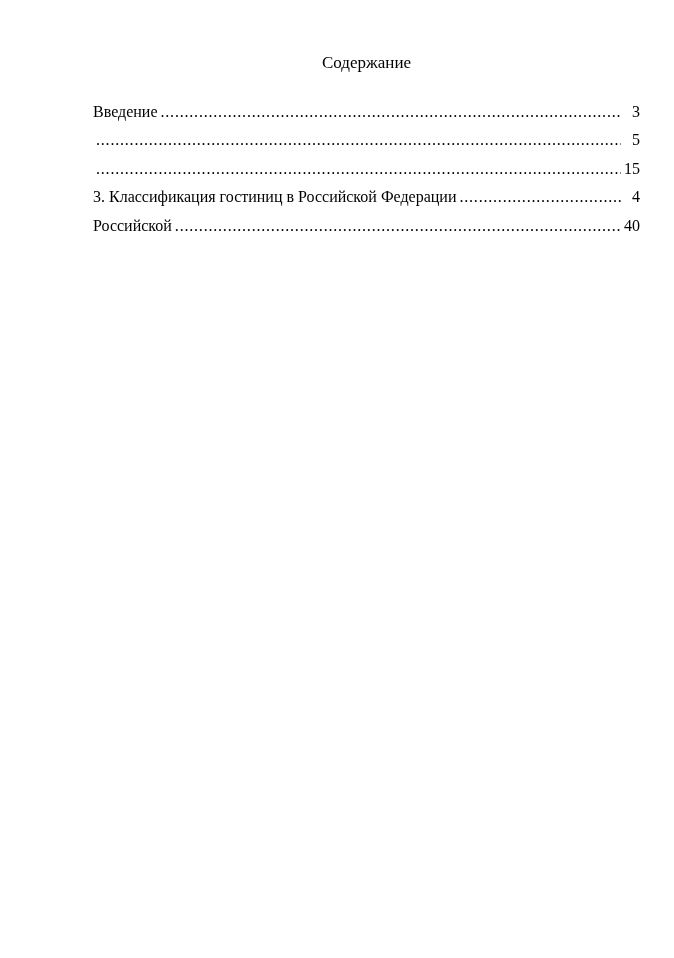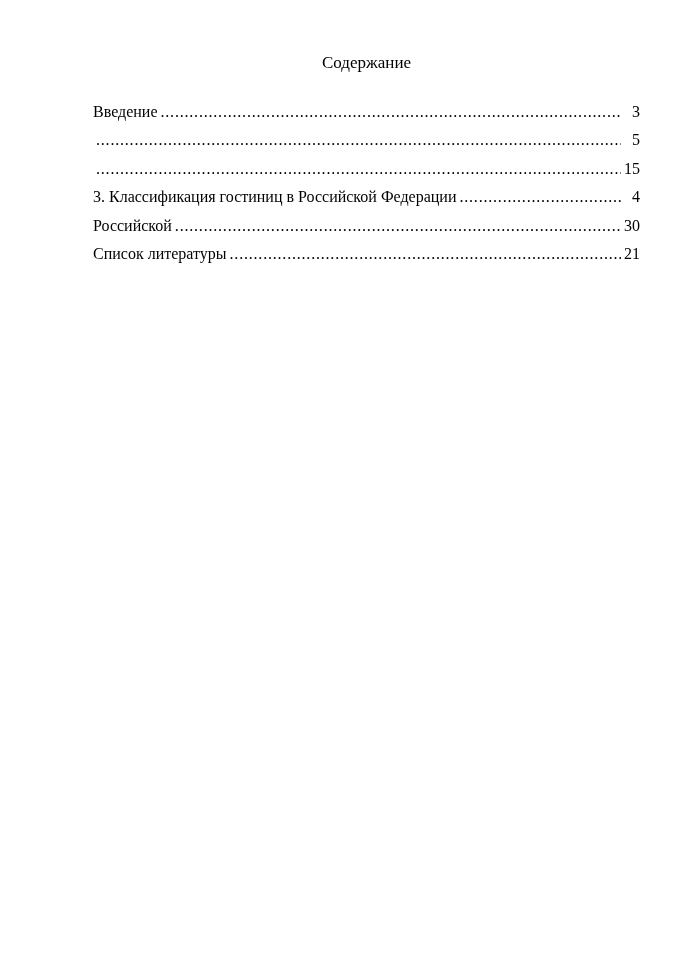--- a/index.html
+++ b/index.html
@@ -82,23 +82,18 @@
 
   <div class="toc-row">
     <span class="toc-label">3. Классификация гостиниц в Российской Федерации</span>
     <span class="toc-leader"></span>
     <span class="toc-page">4</span>
   </div>
 
   <div class="toc-row">
     <span class="toc-label">Российской</span>
     <span class="toc-leader"></span>
-    <span class="toc-page">30</span>
+    <span class="toc-page">40</span>
   </div>
 
-  <div class="toc-row">
-    <span class="toc-label">Список литературы</span>
-    <span class="toc-leader"></span>
-    <span class="toc-page">21</span>
-  </div>
 
 </div>
 </div>
 
 </body></html>

